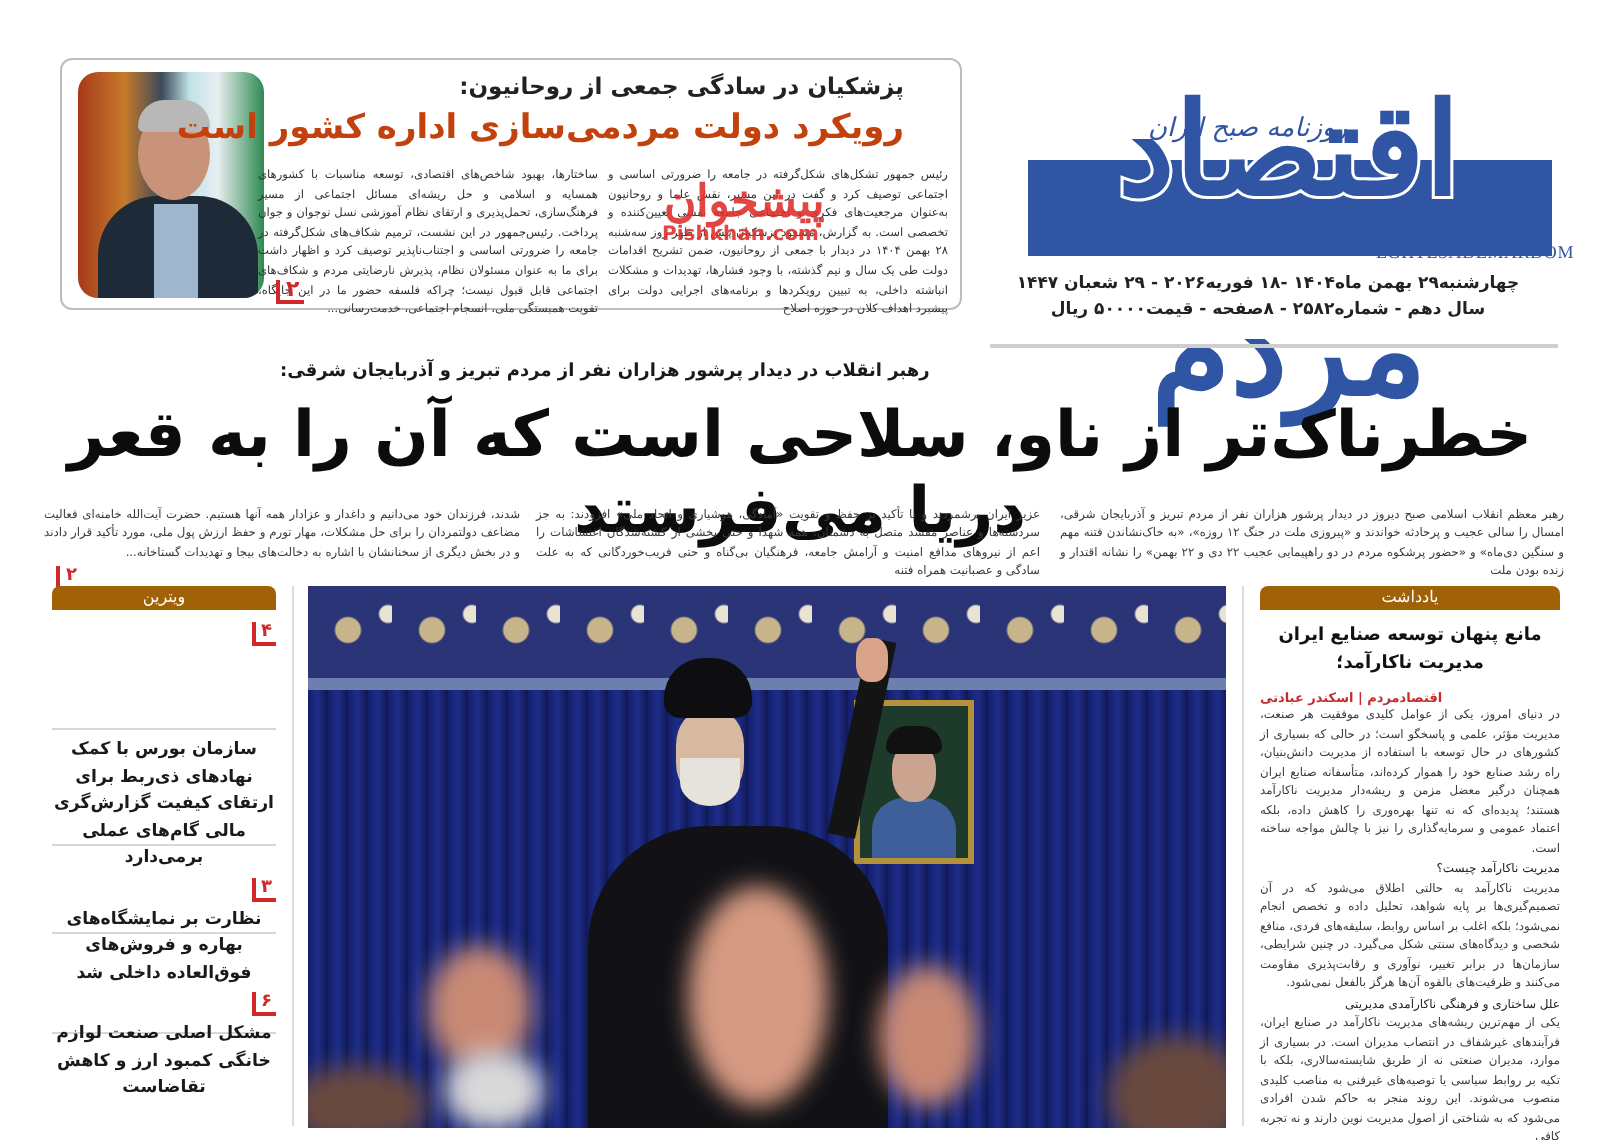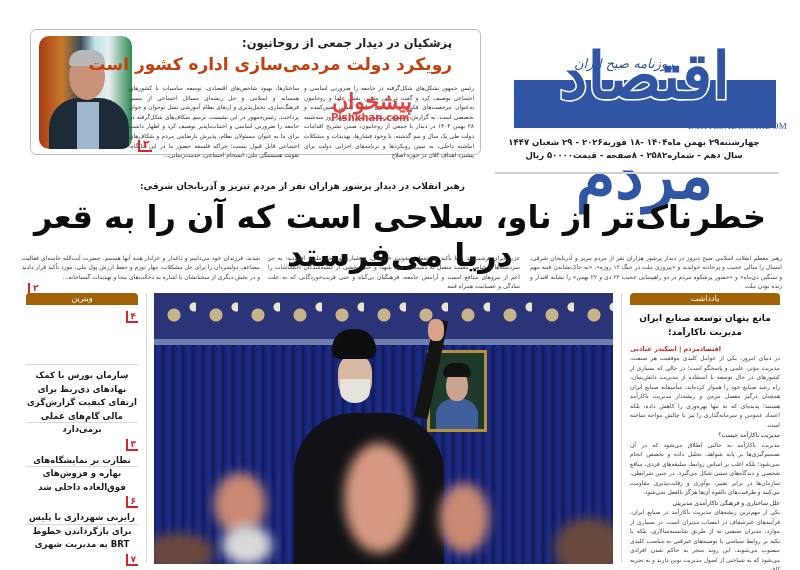--- a/index.html
+++ b/index.html
@@ -89,21 +89,21 @@
 </div>
 <div class="mast-rule"></div>
 
 <div class="topbox">
   <div class="top-photo">
     <div class="person-body"></div>
     <div class="person-shirt"></div>
     <div class="person-head"></div>
     <div class="person-hair"></div>
   </div>
-  <div class="top-kicker">پزشکیان در دیدار جمعی از روحانیون:</div>
+  <div class="top-kicker">پزشکیان در سادگی جمعی از روحانیون:</div>
   <div class="top-headline">رویکرد دولت مردمی‌سازی اداره کشور است</div>
   <div class="top-col right">رئیس جمهور تشکل‌های شکل‌گرفته در جامعه را ضرورتی اساسی و اجتماعی توصیف کرد و گفت در این مسیر، نقش علما و روحانیون به‌عنوان مرجعیت‌های فکری و اجتماعی جامعه نقشی تعیین‌کننده و تخصصی است. به گزارش، مسعود پزشکیان پیش از ظهر روز سه‌شنبه ۲۸ بهمن ۱۴۰۴ در دیدار با جمعی از روحانیون، ضمن تشریح اقدامات دولت طی یک سال و نیم گذشته، با وجود فشارها، تهدیدات و مشکلات انباشته داخلی، به تبیین رویکردها و برنامه‌های اجرایی دولت برای پیشبرد اهداف کلان در حوزه اصلاح</div>
   <div class="top-col left">ساختارها، بهبود شاخص‌های اقتصادی، توسعه مناسبات با کشورهای همسایه و اسلامی و حل ریشه‌ای مسائل اجتماعی از مسیر فرهنگ‌سازی، تحمل‌پذیری و ارتقای نظام آموزشی نسل نوجوان و جوان پرداخت. رئیس‌جمهور در این نشست، ترمیم شکاف‌های شکل‌گرفته در جامعه را ضرورتی اساسی و اجتناب‌ناپذیر توصیف کرد و اظهار داشت برای ما به عنوان مسئولان نظام، پذیرش نارضایتی مردم و شکاف‌های اجتماعی قابل قبول نیست؛ چراکه فلسفه حضور ما در این جایگاه، تقویت همبستگی ملی، انسجام اجتماعی، خدمت‌رسانی...</div>
   <div class="page-ref" style="left:107px; top:110px;">۲</div>
   <div class="watermark">
     <span class="wm-fa">پیشخوان</span>
     <span>Pishkhan.com</span>
   </div>
 </div>
 
@@ -120,24 +120,20 @@
   <div class="side-item" style="height:60px;">
     <span class="page-ref">۴</span>
   </div>
   <div class="side-item" style="height:58px;">
     <span class="txt">سازمان بورس با کمک نهادهای ذی‌ربط برای ارتقای کیفیت گزارش‌گری مالی گام‌های عملی برمی‌دارد</span>
     <span class="page-ref">۳</span>
   </div>
   <div class="side-item" style="height:44px;">
     <span class="txt">نظارت بر نمایشگاه‌های بهاره و فروش‌های فوق‌العاده داخلی شد</span>
     <span class="page-ref">۶</span>
-  </div>
-  <div class="side-item" style="height:58px;">
-    <span class="txt">رایزنی شهرداری با پلیس برای بازگرداندن خطوط BRT به مدیریت شهری</span>
-    <span class="page-ref">۷</span>
   </div>
   <div class="side-item" style="height:50px;">
     <span class="txt">مشکل اصلی صنعت لوازم خانگی کمبود ارز و کاهش تقاضاست</span>
 
   </div>
 </div>
 <div class="col-rule" style="left:146px;"></div>
 
 <div class="photo">
   <div class="frieze"></div>

